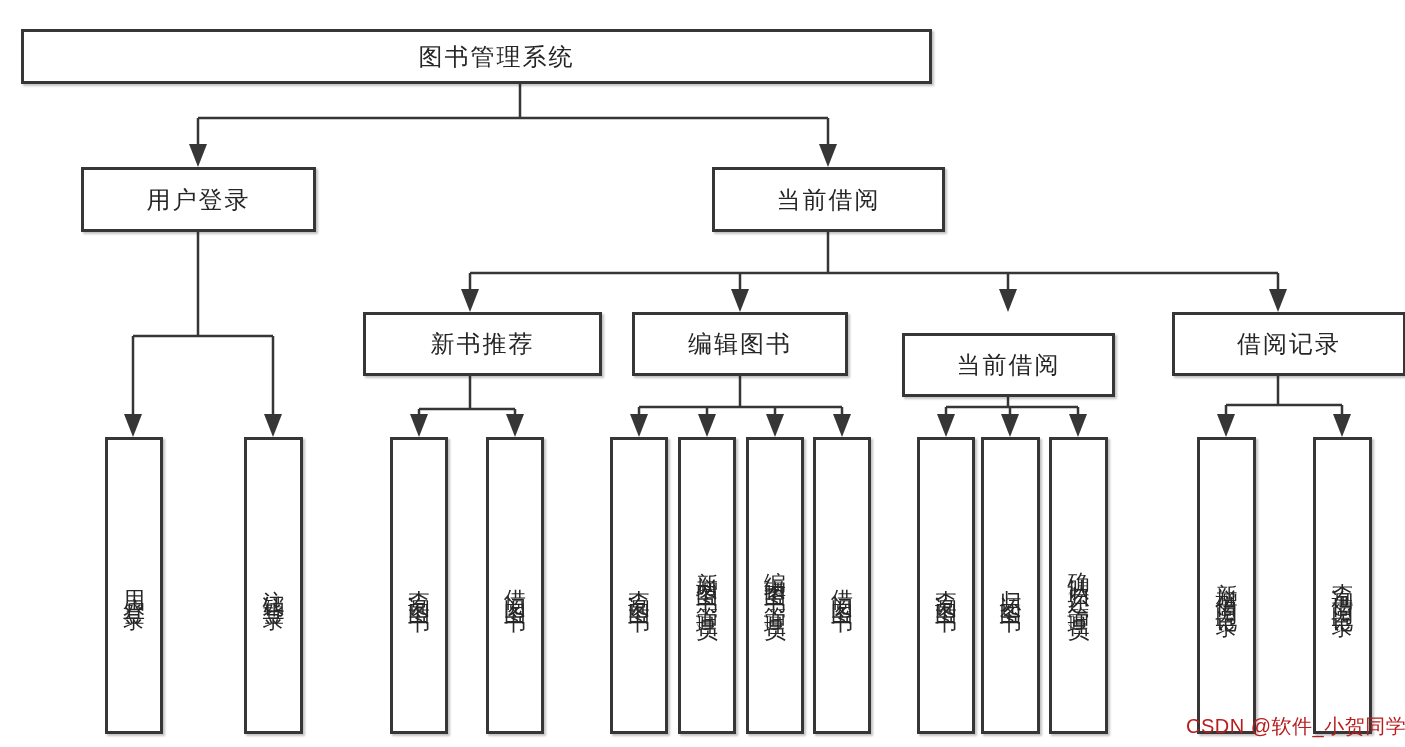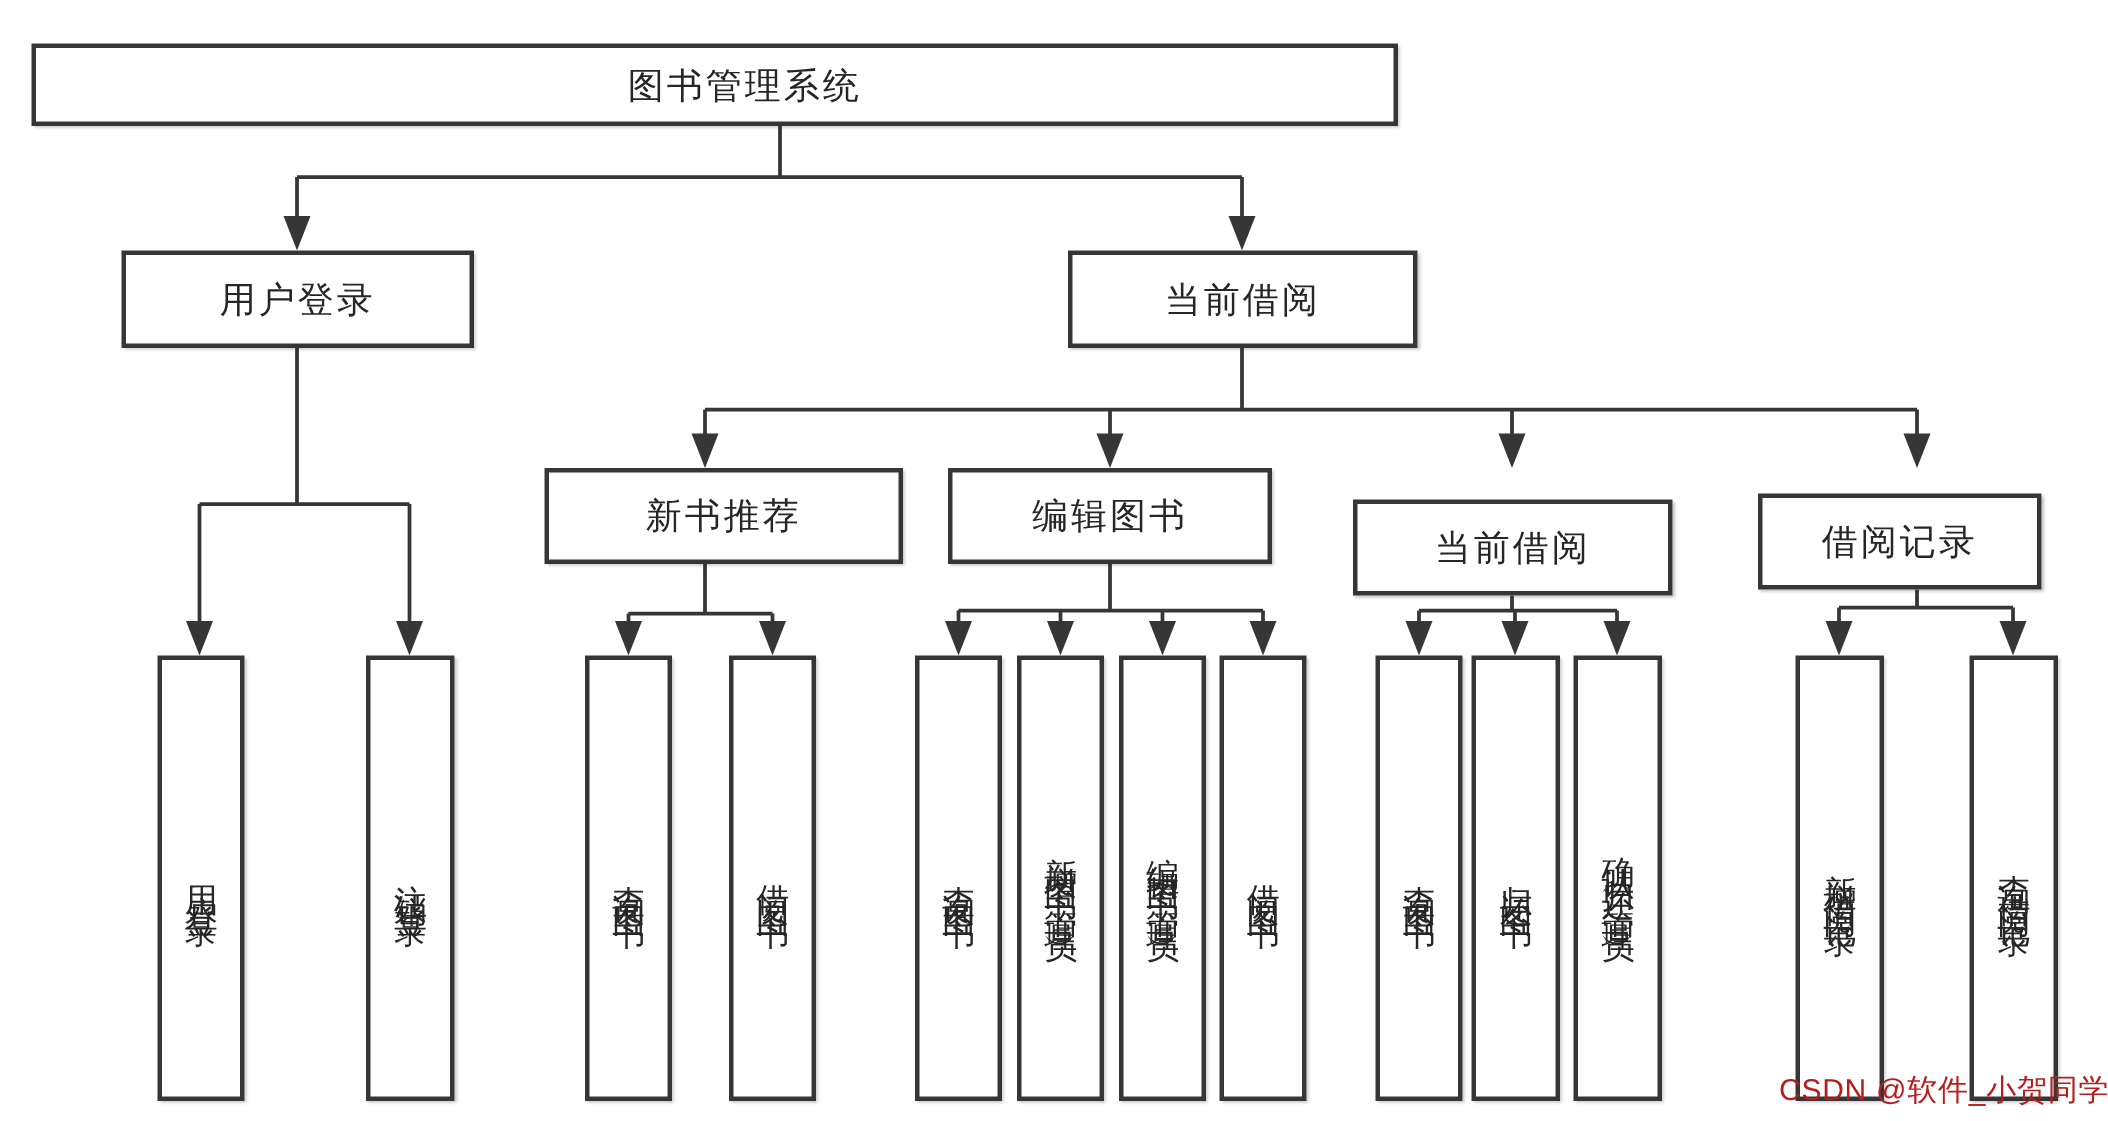--- a/index.html
+++ b/index.html
@@ -88,21 +88,21 @@
 
   <div class="box hbox" style="left:363px; top:312px; width:239px; height:64px;">
     <span>新书推荐</span>
   </div>
   <div class="box hbox" style="left:632px; top:312px; width:216px; height:64px;">
     <span>编辑图书</span>
   </div>
   <div class="box hbox" style="left:902px; top:312px; width:213px; height:64px;margin-top:21px;">
     <span>当前借阅</span>
   </div>
-  <div class="box hbox" style="left:1172px; top:312px; width:189px; height:64px;margin-top:17px;">
+  <div class="box hbox" style="left:1172px; top:312px; width:234px; height:64px;">
     <span>借阅记录</span>
   </div>
 
   <div class="box vbox" style="left:105px; top:437px; width:58px; height:297px;">
     <span class="vtext">用户登录</span>
   </div>
   <div class="box vbox" style="left:244px; top:437px; width:59px; height:297px;">
     <span class="vtext">注销登录</span>
   </div>
 

